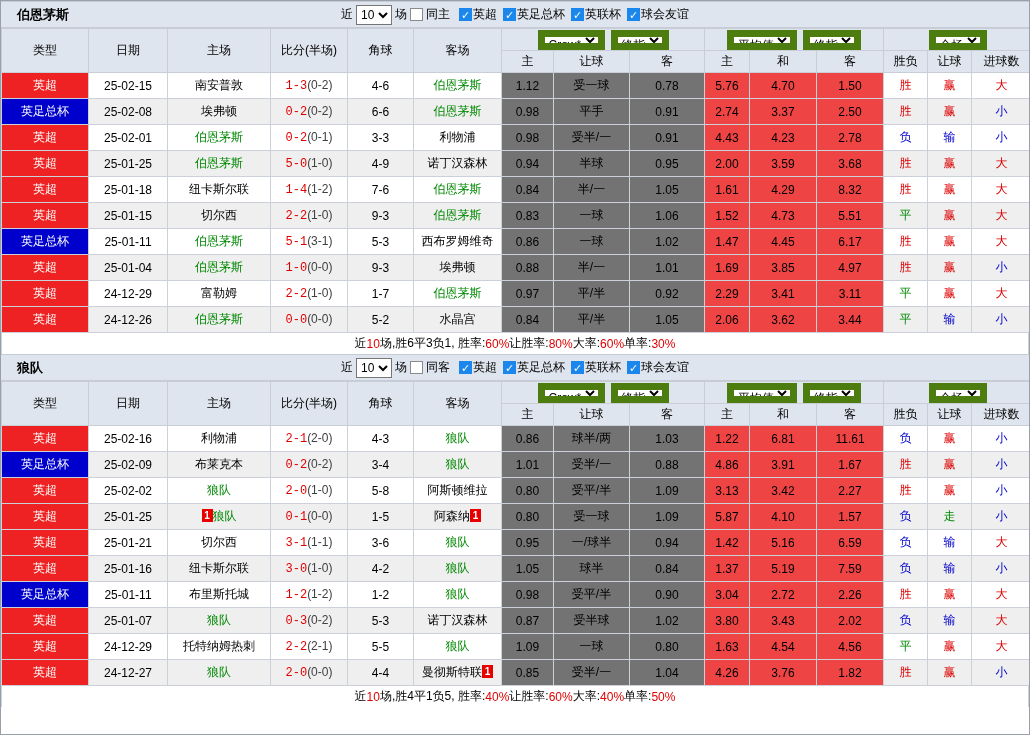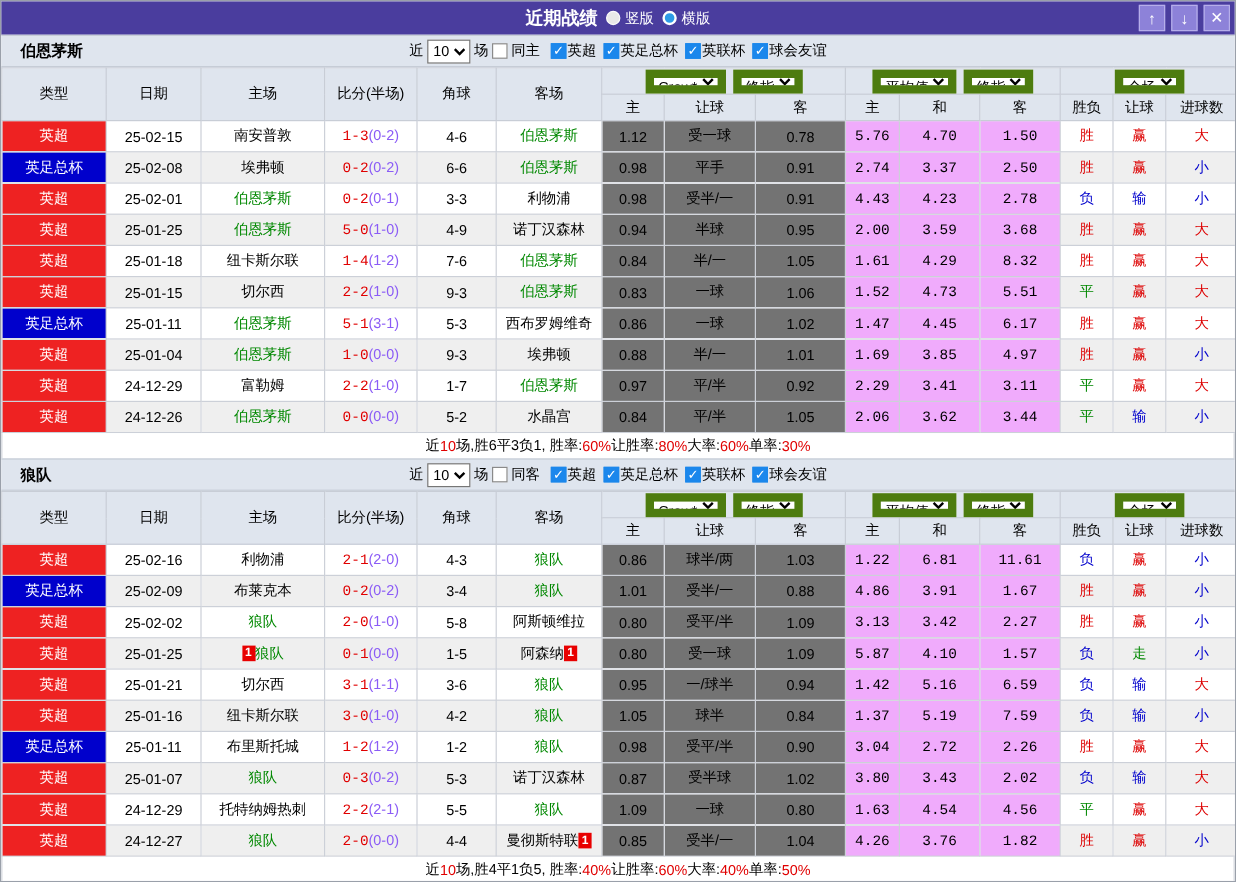--- a/index.html
+++ b/index.html
@@ -33,66 +33,42 @@
   
   table { width:100%; border-collapse:collapse; table-layout:fixed; font-size:12px; text-align:center; }
   th { border:1px solid #c8cdd6; background:#dfe5ee; font-weight:normal; height:22px; padding:0; color:#000; }
   th.sel-th { background:#dfe5ee; }
   .sel-wrap { display:flex; justify-content:center; gap:6px; }
   .sel-wrap select { font-size:12px; height:20px; border:7px solid #4d7c0f; background:#fff; }
   td { border:1px solid #ccd0d8; height:26px; padding:0 2px; white-space:nowrap; overflow:hidden; color:#000; }
   td.plain { background:#fff; }
   tr.alt td.plain { background:#efefef; }
   td.cream { background:#737373; }
-  td.lblue { background:#f0abfc;font-family:Liberation Mono, monospace; }
+  td.lblue { background:#ef4444; }
   td.badge-red { background:#ee2222; color:#fff; }
   td.badge-blue { background:#0000cc; color:#fff; }
   .focus-team { color:#008800; }
   .score-main { color:#e00000;font-family:Liberation Mono, monospace; }
-  .score-half { color:#8b5cf6; }
+  .score-half { color:#404040; }
   .res-r { color:#dd0000; }
   .res-b { color:#0000cc; }
   .res-g { color:#008800; }
   .card-badge { display:inline-block; background:#e80000; color:#fff; font-size:10px; font-weight:bold;
                 line-height:13px; width:11px; height:13px; vertical-align:1px; }
 
   .summary { height:21px; display:flex; align-items:center; justify-content:center; font-size:12px;
              border-left:1px solid #ccd0d8; border-right:1px solid #ccd0d8; background:#fff; }
   .seg-k { color:#000; }
   .seg-r { color:#e00000; }
 </style>
 </head>
 <body>
 
 <div class="page">
 
-  <div class="titlebar">
-    <div class="title-group">
-      <span class="app-title">近期战绩</span>
-      <span class="radio-wrap">
-        <span class="radio sel"></span>
-        <span>竖版</span>
-      </span>
-      <span class="radio-wrap">
-        <span class="radio unsel"></span>
-        <span>横版</span>
-      </span>
-    </div>
-    <div class="win-btns">
-      <div class="win-btn">
-          <span>↑</span>
-        </div>
-      <div class="win-btn">
-          <span>↓</span>
-        </div>
-      <div class="win-btn">
-          <span>✕</span>
-        </div>
-    </div>
-  </div>
 
   <div class="sec-head">
     <span class="team-name">伯恩茅斯</span>
     <div class="filter">
       <span>近</span>
       <select><option>10</option></select>
       <span>场</span>
       <span class="cb"></span>
       <span>同主</span>
       <span class="league-cbs">

